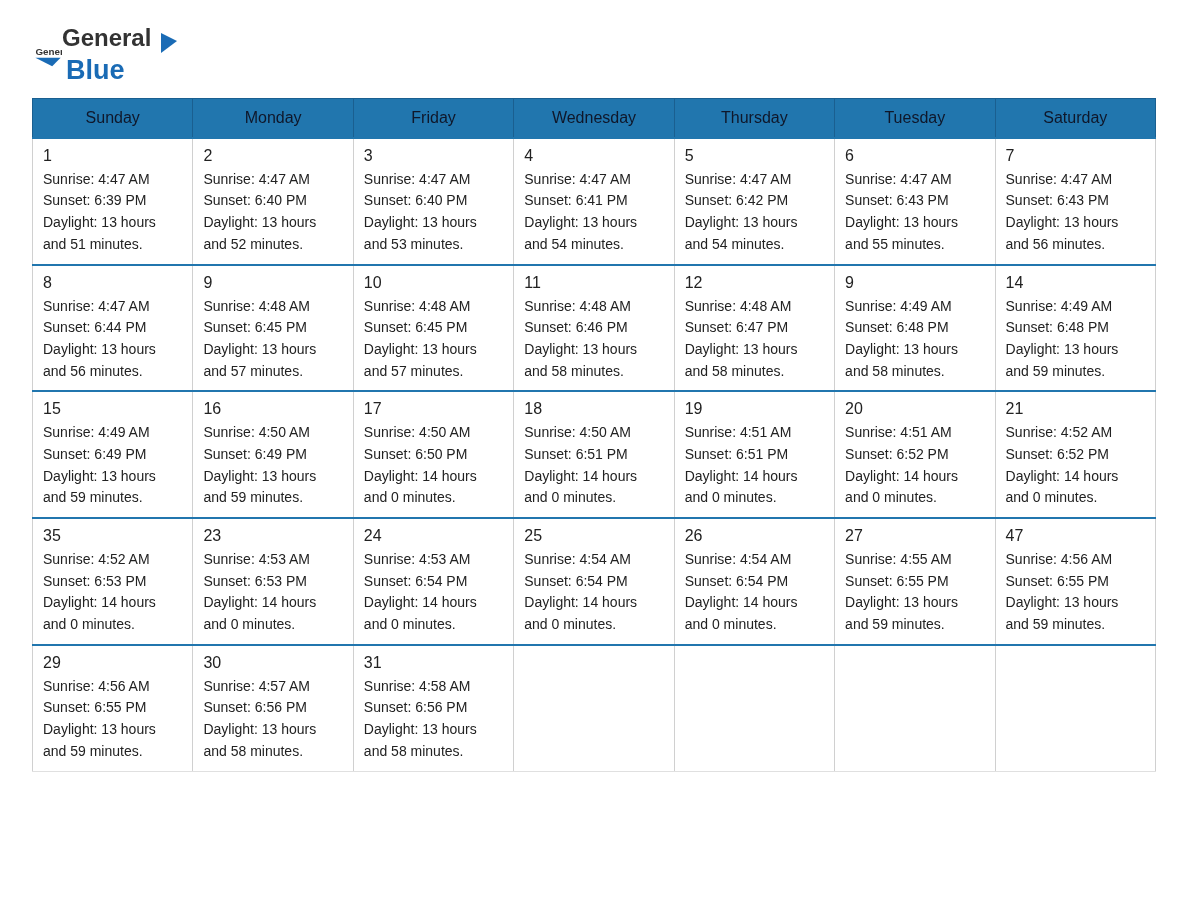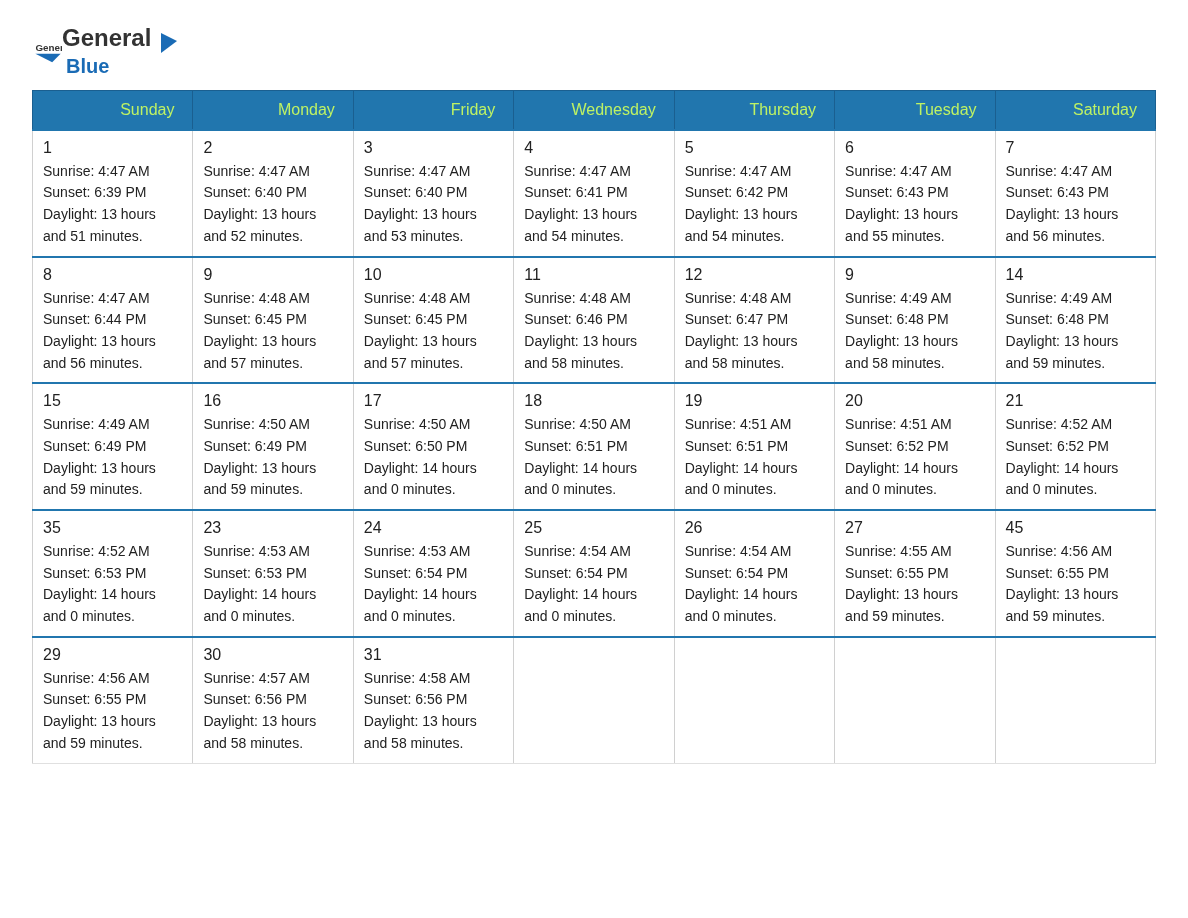--- a/index.html
+++ b/index.html
@@ -42,25 +42,25 @@
     }
     table {
       width: 100%;
       border-collapse: collapse;
       margin-top: 8px;
     }
     thead tr {
       background-color: #2176ae;
     }
     thead th {
-      color: #bef264;
+      color: #0f172a;
       font-size: 16px;
       font-weight: normal;
       padding: 10px 18px;
-      text-align: right;
+      text-align: center;
       border: 1px solid #1a5f90;
     }
     tbody tr {
       border-top: 2px solid #2176ae;
     }
     tbody td {
       vertical-align: top;
       padding: 8px 10px;
       font-size: 13px;
       color: #222;
@@ -91,21 +91,21 @@
 <div class="header-row">
   <div class="logo">
     <svg class="logo-icon" viewBox="0 0 40 40" xmlns="http://www.w3.org/2000/svg">
       <text x="2" y="20" font-size="14" font-weight="bold" fill="#333" font-family="Arial">General</text>
       <polygon points="2,24 38,24 26,36" fill="#1a6bb5"></polygon>
     </svg>
     <div>
       <span style="font-size:24px;font-weight:bold;color:#333;">General</span><svg width="26" height="26" viewBox="0 0 26 26" style="vertical-align:middle;margin:0 2px;">
           <polygon points="8,4 24,12 8,24" fill="#1a6bb5"></polygon>
         </svg><br>
-      <span style="font-size:20px;font-weight:bold;color:#1a6bb5;margin-left:4px;">Blue</span>
+      <span style="font-size:27px;font-weight:bold;color:#1a6bb5;margin-left:4px;">Blue</span>
     </div>
   </div>
   <div class="title-block">
     <div class="month-title"></div>
     <div class="location-title"></div>
   </div>
 </div>
 
 <table>
   <thead>
@@ -229,21 +229,21 @@
         </td>
         <td>
           <span class="day-number">26</span>
         <div class="day-info">Sunrise: 4:54 AM<br>Sunset: 6:54 PM<br>Daylight: 14 hours and 0 minutes.</div>
         </td>
         <td>
           <span class="day-number">27</span>
         <div class="day-info">Sunrise: 4:55 AM<br>Sunset: 6:55 PM<br>Daylight: 13 hours and 59 minutes.</div>
         </td>
         <td>
-          <span class="day-number">45</span>
+          <span class="day-number">47</span>
         <div class="day-info">Sunrise: 4:56 AM<br>Sunset: 6:55 PM<br>Daylight: 13 hours and 59 minutes.</div>
         </td>
       </tr>
       <tr>
         <td>
           <span class="day-number">29</span>
         <div class="day-info">Sunrise: 4:56 AM<br>Sunset: 6:55 PM<br>Daylight: 13 hours and 59 minutes.</div>
         </td>
         <td>
           <span class="day-number">30</span>

